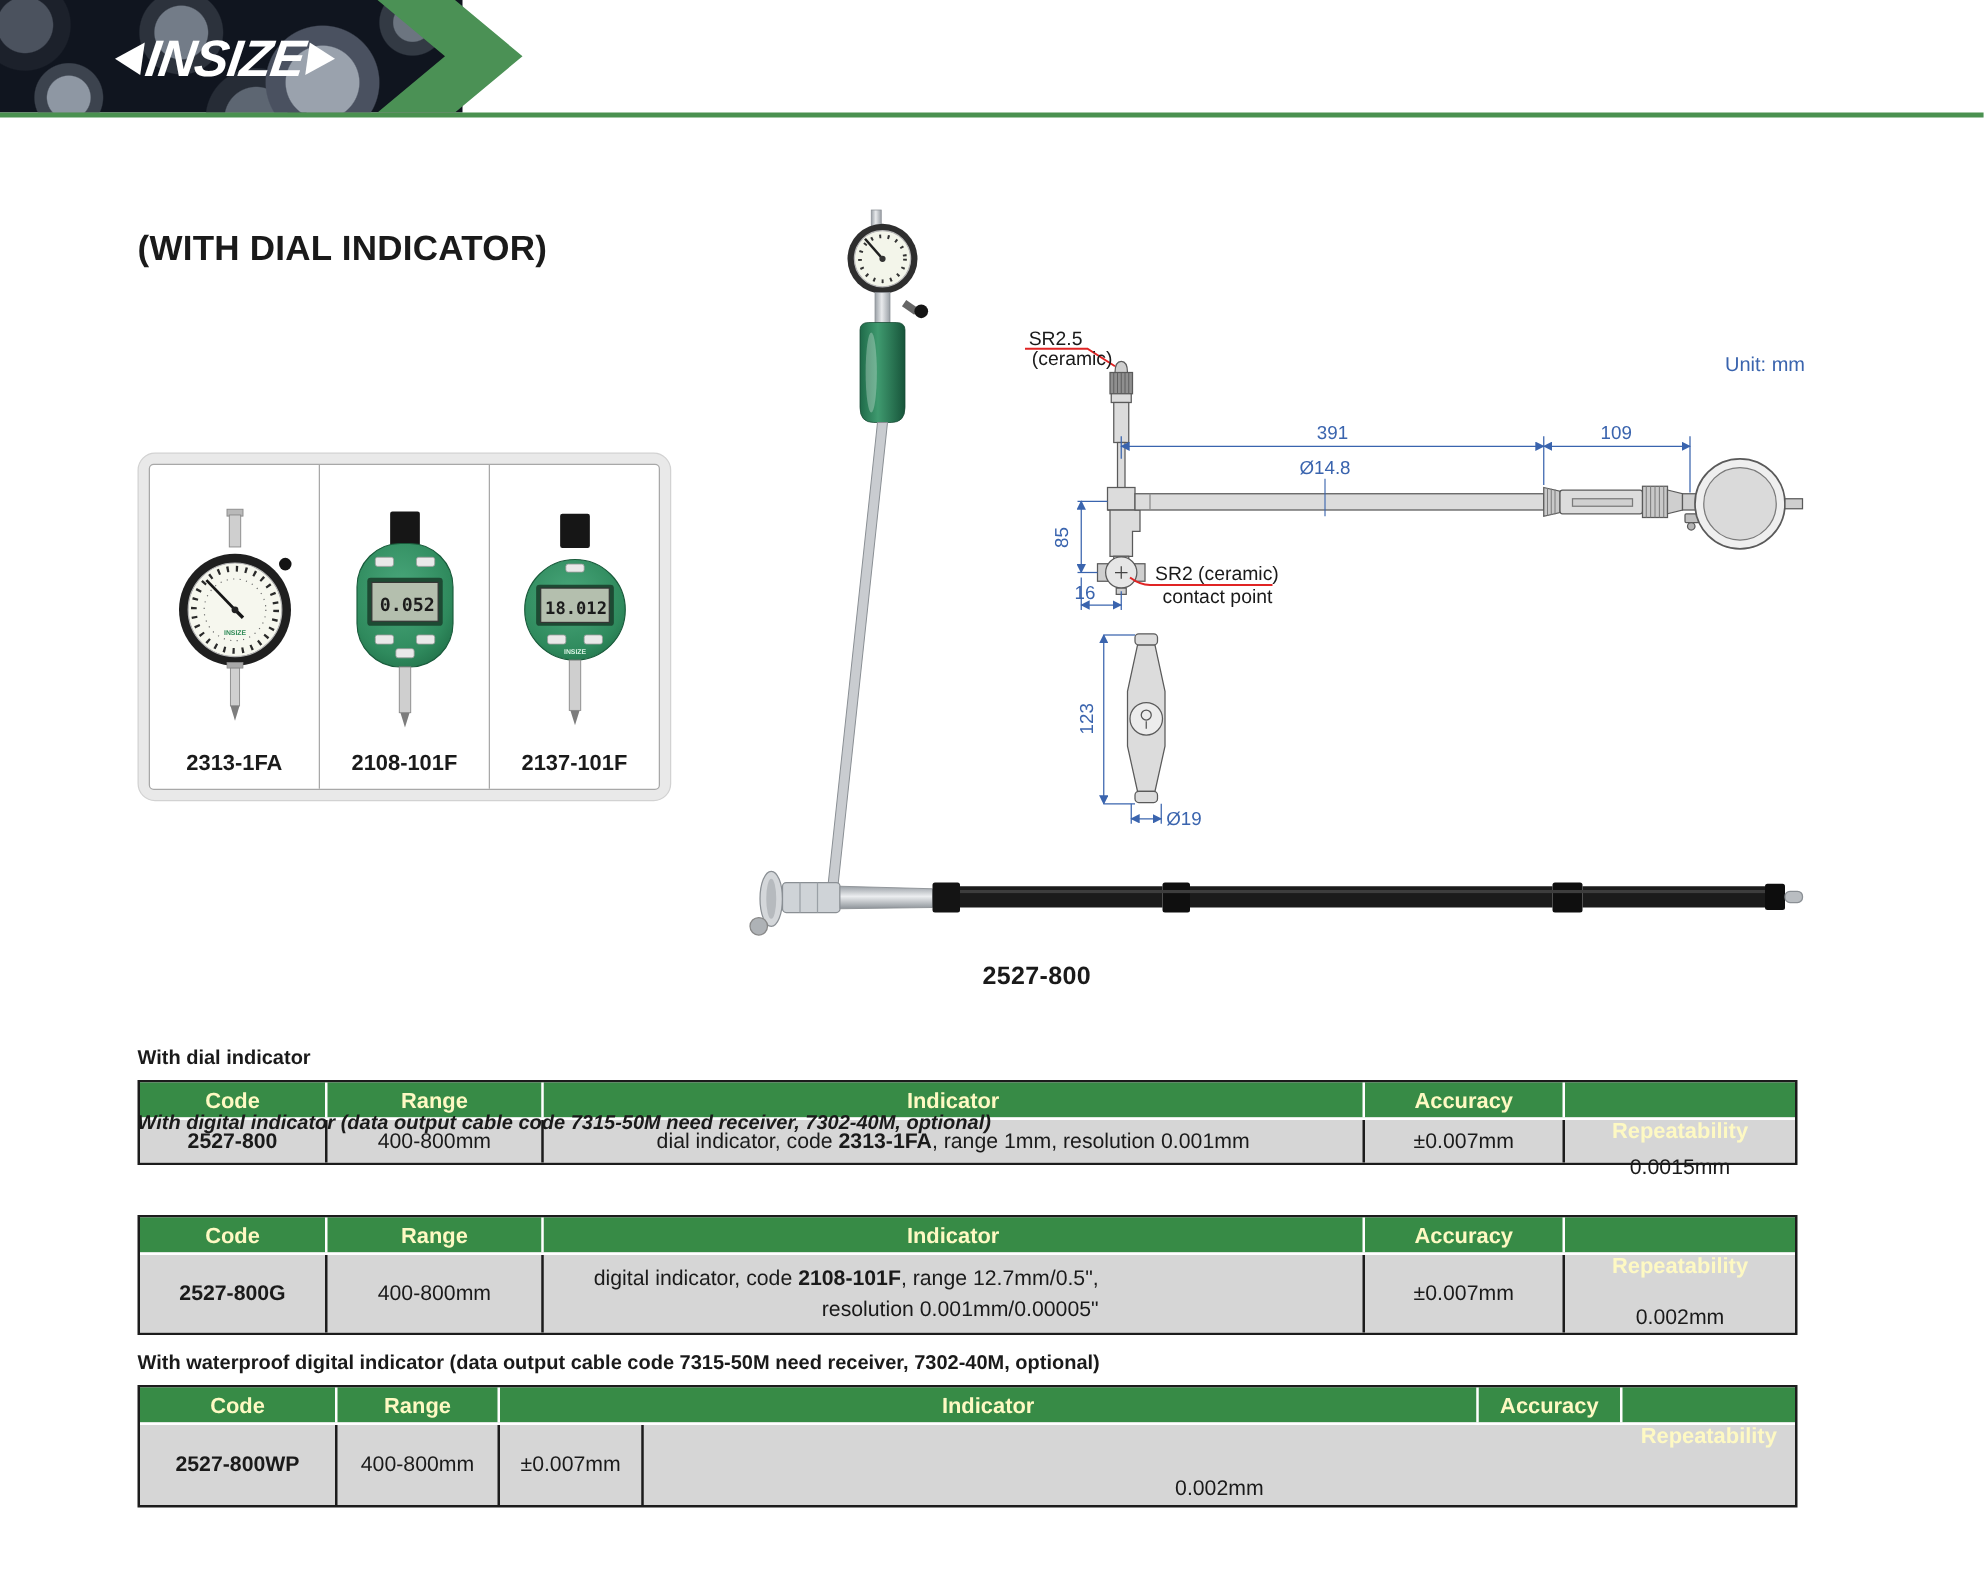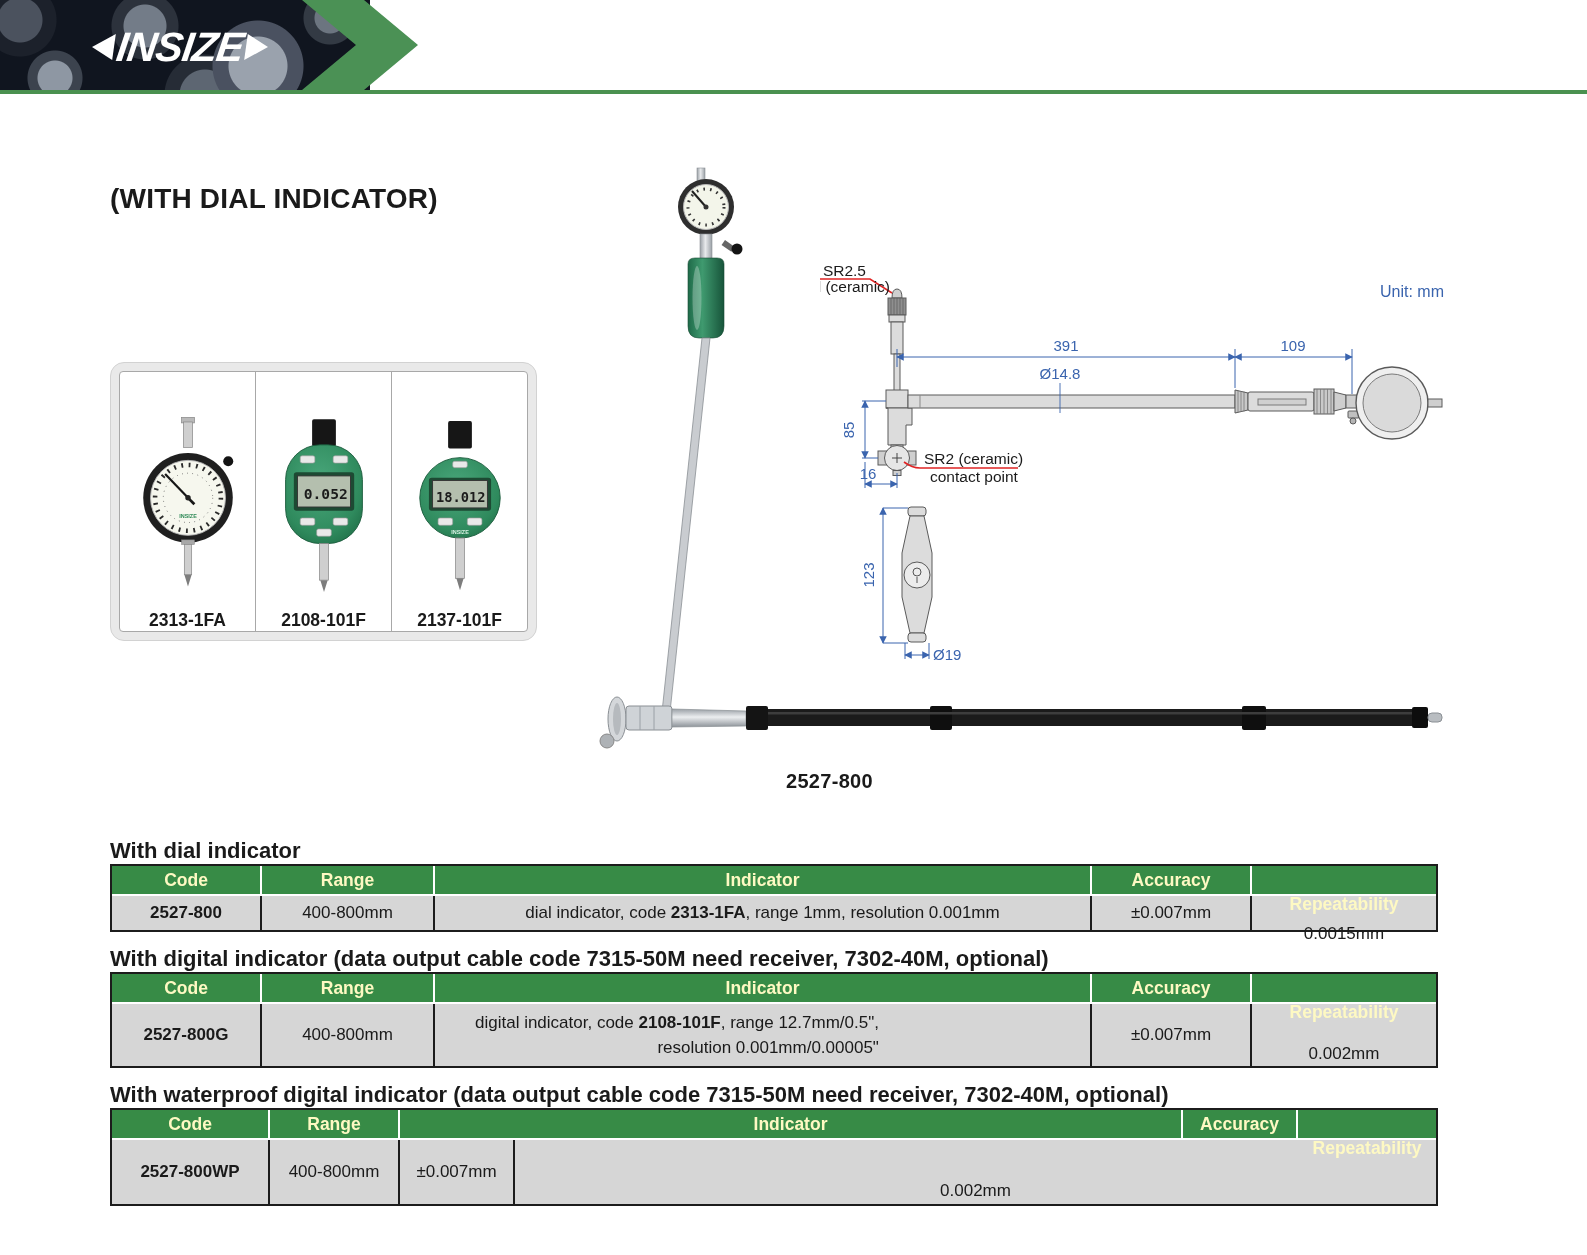--- a/index.html
+++ b/index.html
@@ -28,25 +28,25 @@
   }
   .logo-text{font-size:41px;font-weight:bold;font-style:italic;letter-spacing:-1px;line-height:1;}
   .tri{width:0;height:0;border-top:13px solid rgba(0,0,0,0);border-bottom:13px solid rgba(0,0,0,0);}
   .tri-l{border-right:22px solid #fff;margin-right:3px;}
   .tri-r{border-left:22px solid #fff;margin-left:3px;}
   
   .page-title{position:absolute;left:110px;top:182px;font-size:28px;font-weight:bold;line-height:34px;letter-spacing:.2px;}
   
   .panel{position:absolute;left:110px;top:362px;width:425px;height:277px;background:#e9e9e9;border:1px solid #d2d2d2;border-radius:14px;}
   .panel-inner{position:absolute;left:8px;top:8px;right:8px;bottom:8px;background:#fff;border:1px solid #a8a8a8;border-radius:4px;display:flex;}
-  .pcell{flex:1;display:flex;flex-direction:column;align-items:center;justify-content:flex-end;}
+  .pcell{flex:1;display:flex;flex-direction:column;align-items:center;justify-content:flex-end;padding-bottom:10px;}
   .pcell + .pcell{border-left:1px solid #a8a8a8;}
   .pcode{font-size:17.5px;font-weight:bold;margin-top:4px;}
   
-  .sec-title{position:absolute;left:110px;font-size:22px;font-weight:bold;}
+  .sec-title{position:absolute;left:110px;font-size:16px;font-weight:bold;}
   .tbl{position:absolute;left:110px;width:1328px;border:2px solid #1c1c1c;box-sizing:border-box;}
   .trow{display:flex;width:100%;}
   .thead{background:#378B46;color:#fef9c3;height:28px;}
   .thead .tc{border-right:2px solid #fff;font-weight:bold;font-size:17.5px;}
   .tbody{background:#D6D6D6;border-top:2px solid #fff;}
   .tbody .tc{border-right:2px solid #1c1c1c;font-size:17px;}
   .tc{display:flex;align-items:center;justify-content:center;box-sizing:border-box;text-align:center;}
   .tc:last-child{border-right:none !important;margin-top:38px;}
   .ta .c1{width:150px}.ta .c2{width:173px}.ta .c3{width:657px}.ta .c4{width:160px}.ta .c5{flex:1}
   .tb .c1{width:158px}.tb .c2{width:130px}.tb .c3{width:783px}.tb .c4{width:115px}.tb .c5{flex:1}
@@ -305,21 +305,21 @@
     <div class="tc c1 code-cell">2527-800</div>
     <div class="tc c2">400-800mm</div>
     <div class="tc c3">
         <div><span>dial indicator, code </span><b>2313-1FA</b><span>, range 1mm, resolution 0.001mm</span></div>
       </div>
     <div class="tc c4">±0.007mm</div>
     <div class="tc c5">0.0015mm</div>
   </div>
 </div>
 
-<div class="sec-title" style="top:946px;">With digital indicator (data output cable code 7315-50M need receiver, 7302-40M, optional)</div>
+<div class="sec-title" style="top:890px;font-style:italic;">With digital indicator (data output cable code 7315-50M need receiver, 7302-40M, optional)</div>
 <div class="tbl ta" style="top:972px;">
   <div class="trow thead">
     <div class="tc c1">Code</div>
     <div class="tc c2">Range</div>
     <div class="tc c3">Indicator</div>
     <div class="tc c4">Accuracy</div>
     <div class="tc c5">Repeatability</div>
   </div>
   <div class="trow tbody r2">
     <div class="tc c1 code-cell">2527-800G</div>

